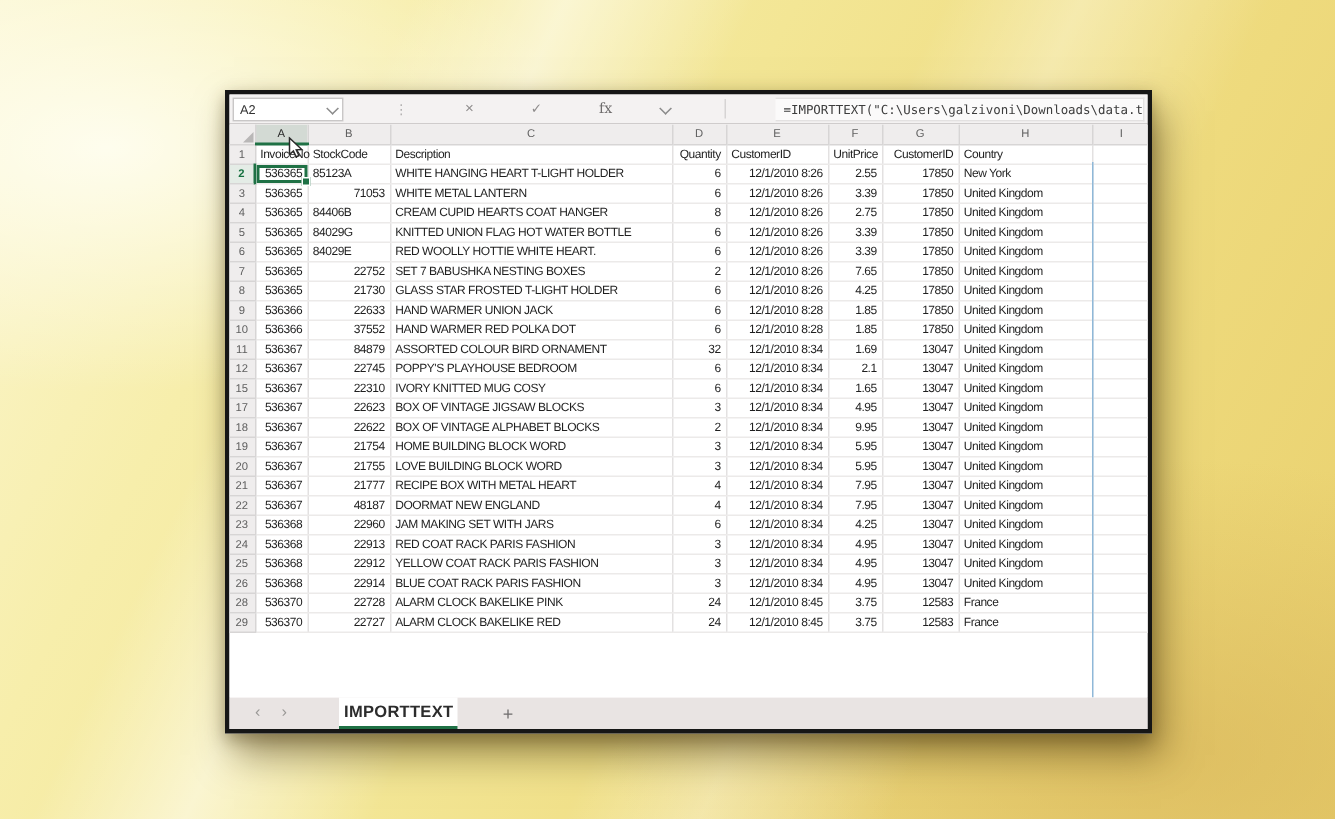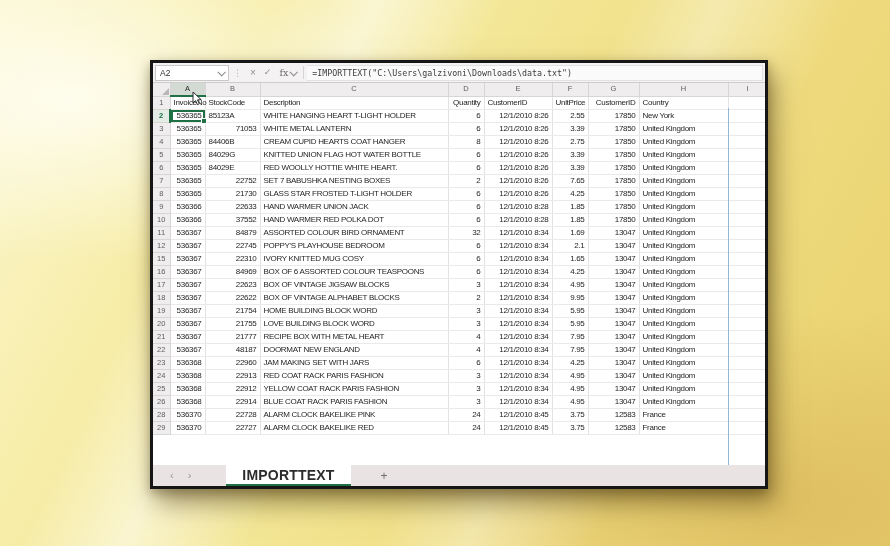--- a/index.html
+++ b/index.html
@@ -17,21 +17,21 @@
       radial-gradient(ellipse 70% 60% at 88% 92%, rgba(214,178,88,.6), rgba(214,178,88,0) 60%),
       linear-gradient(118deg,#fbf6cf 0%, #f7eeab 22%, #f3e695 45%, #efdc80 68%, #e9d06d 100%);
   }
   
   .window{
     position:absolute;left:150px;top:60px;width:618px;height:429px;
     border:3px solid #161616;background:#f2efef;box-sizing:border-box;
     box-shadow:6px 14px 24px rgba(70,52,12,.5), 0 4px 10px rgba(70,52,12,.35);
   }
   
-  .fbar{height:19px;display:flex;align-items:center;background:#f4f2f2;padding:0 2px;}
+  .fbar{height:19px;display:flex;align-items:center;background:#f4f2f2;padding:0 2px;gap:30px;}
   .namebox{
     width:64px;height:14px;background:#fff;border:1px solid #c9c7c7;
     display:flex;align-items:center;justify-content:space-between;
     padding:0 4px;font-size:8.5px;color:#333;
   }
   .chev{width:5px;height:5px;border-right:1px solid #8a8a8a;border-bottom:1px solid #8a8a8a;
         transform:rotate(45deg) translateY(-1px);display:inline-block;}
   .grip{color:#b0aeae;font-size:9px;margin:0 4px;}
   .fico{color:#8f8d8d;font-size:10px;margin:0 4px;line-height:1;}
   .fico.check{font-size:9px;}
@@ -63,21 +63,21 @@
   td.selrow{background:#e4ece6;color:#15703f;font-weight:bold;border-right:2px solid #1f7145;}
   td.selcell{position:relative;box-shadow:inset 0 0 0 2px #1f7145;}
   td.selcell::after{content:"";position:absolute;right:-2px;bottom:-2px;width:4px;height:4px;
        background:#1f7145;border:1px solid #fff;}
   .spill{position:absolute;top:25px;bottom:0;width:1px;background:#8fb8d8;}
   
   .tabbar{height:21px;background:#e9e4e3;display:flex;align-items:center;padding-left:10px;}
   .navarr{color:#9a9896;font-size:11px;line-height:1;margin:0 7px;cursor:default;}
   .sheettab{
     margin-left:28px;height:21px;display:flex;align-items:center;background:#fff;
-    padding:0 16px;font-size:14px;font-weight:bold;color:#2c2c2c;
+    padding:0 3px;font-size:11px;font-weight:bold;color:#2c2c2c;
     border-bottom:2px solid #1f7145;box-sizing:border-box;letter-spacing:.2px;
   }
   .addsheet{color:#6f6d6d;font-size:12px;margin-left:30px;line-height:1;}
   
   .cursor{position:absolute;left:192px;top:91px;z-index:50;}
 </style>
 </head>
 <body>
 
 <div class="bg"></div>
@@ -278,32 +278,20 @@
             <td class="cell alr">22310</td>
             <td class="cell all">IVORY KNITTED MUG COSY</td>
             <td class="cell alr">6</td>
             <td class="cell alr">12/1/2010 8:34</td>
             <td class="cell alr">1.65</td>
             <td class="cell alr">13047</td>
             <td class="cell all">United Kingdom</td>
             <td class="cell"></td>
           </tr>
           <tr>
-            <td class="rowhead">16</td>
-            <td class="cell alr">536367</td>
-            <td class="cell alr">84969</td>
-            <td class="cell all">BOX OF 6 ASSORTED COLOUR TEASPOONS</td>
-            <td class="cell alr">6</td>
-            <td class="cell alr">12/1/2010 8:34</td>
-            <td class="cell alr">4.25</td>
-            <td class="cell alr">13047</td>
-            <td class="cell all">United Kingdom</td>
-            <td class="cell"></td>
-          </tr>
-          <tr>
             <td class="rowhead">17</td>
             <td class="cell alr">536367</td>
             <td class="cell alr">22623</td>
             <td class="cell all">BOX OF VINTAGE JIGSAW BLOCKS</td>
             <td class="cell alr">3</td>
             <td class="cell alr">12/1/2010 8:34</td>
             <td class="cell alr">4.95</td>
             <td class="cell alr">13047</td>
             <td class="cell all">United Kingdom</td>
             <td class="cell"></td>

